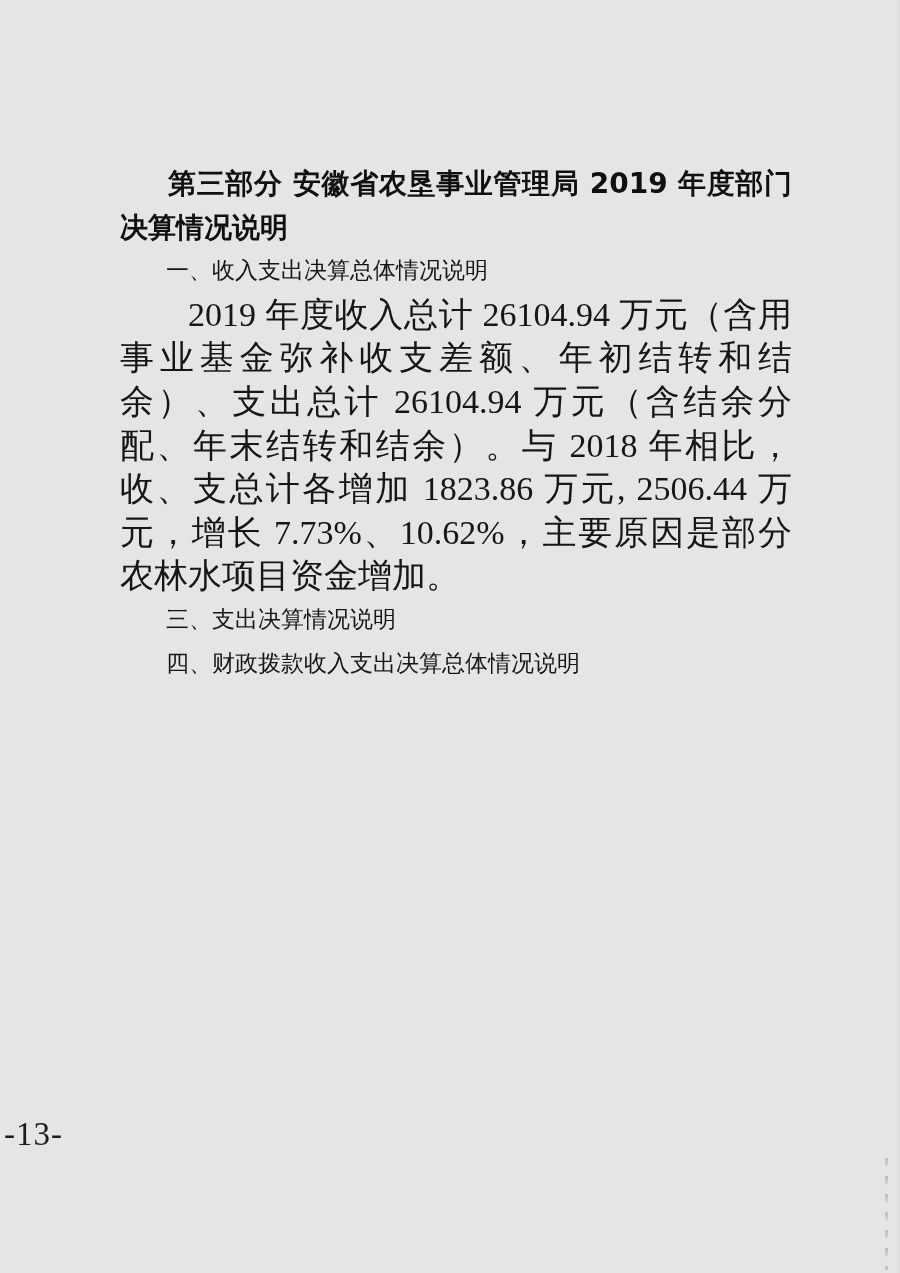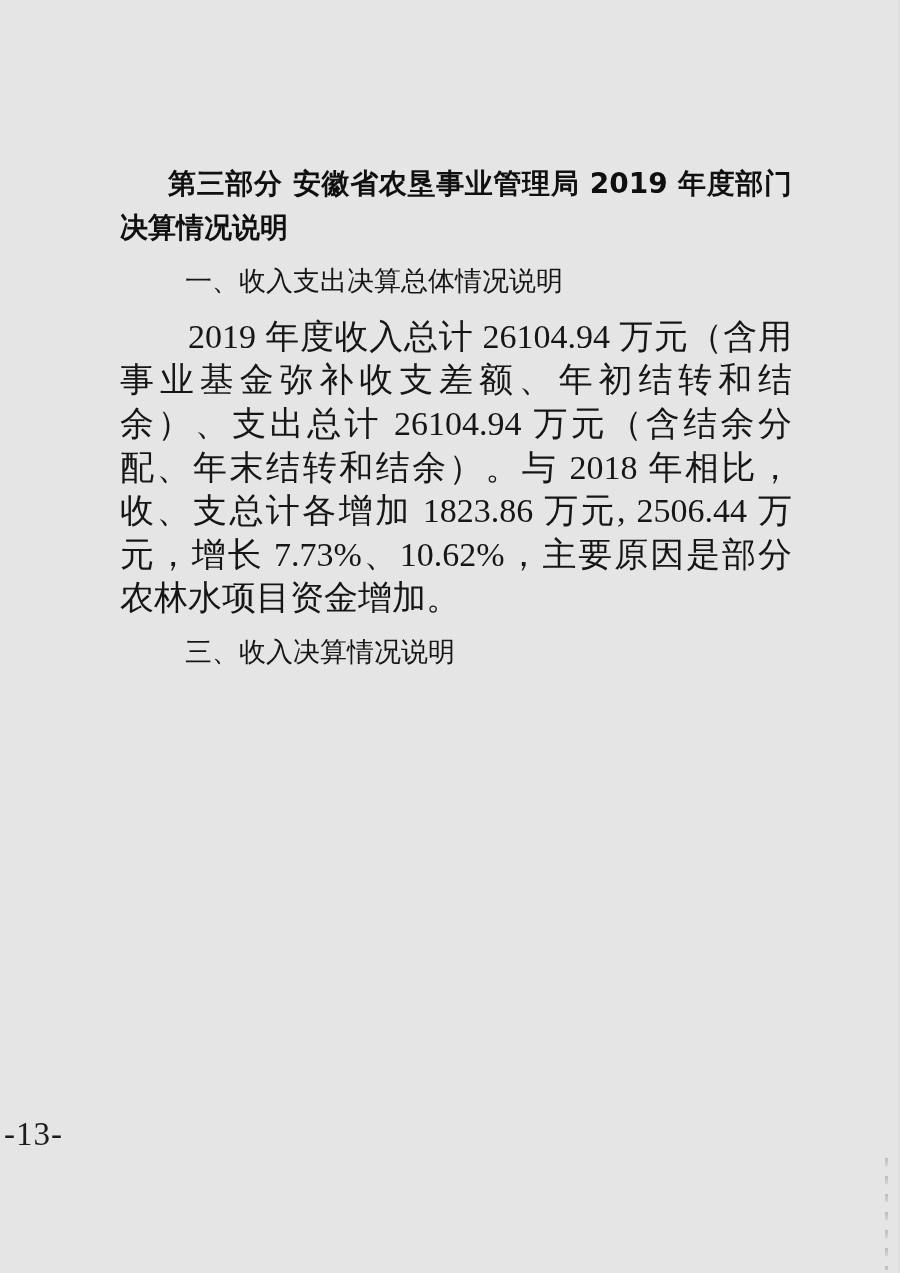--- a/index.html
+++ b/index.html
@@ -26,23 +26,23 @@
     margin: 0;
     font-family: "DejaVu Sans", "Liberation Sans", sans-serif;
     font-weight: bold;
     font-size: 28px;
     line-height: 43.6px;
     text-align: justify;
     text-indent: 48px;
     color: #101010;
   }
   .sec-heading {
-    margin: 11px;
+    margin: 0;
     font-weight: normal;
-    font-size: 27px;
+    font-size: 23px;
     line-height: 43.6px;
     text-indent: 2em;
     color: #161616;
   }
   .para {
     margin: 0;
     font-size: 34px;
     line-height: 43.6px;
     text-align: justify;
     text-indent: 2em;
@@ -85,22 +85,23 @@
 
 <div class="page">
   <div class="content">
 
     <h1 class="doc-title">第三部分  安徽省农垦事业管理局 2019 年度部门决算情况说明</h1>
 
     <h2 class="sec-heading">一、收入支出决算总体情况说明</h2>
     <p class="para">2019 年度收入总计 26104.94 万元（含用事业基金弥补收支差额、年初结转和结余）、支出总计 26104.94 万元（含结余分配、年末结转和结余）。与 2018 年相比，收、支总计各增加 1823.86 万元, 2506.44 万元，增长 7.73%、10.62%，主要原因是部分农林水项目资金增加。</p>
 
 
-    <h2 class="sec-heading">三、收入决算情况说明</h2>
+    <h2 class="sec-heading">三、支出决算情况说明</h2>
 
+    <h2 class="sec-heading">四、财政拨款收入支出决算总体情况说明</h2>
 
   </div>
 
   <div class="page-number">-13-</div>
 
   <div class="edge-artifact"></div>
   <div class="edge-shade"></div>
 </div>
 
 </body></html>

